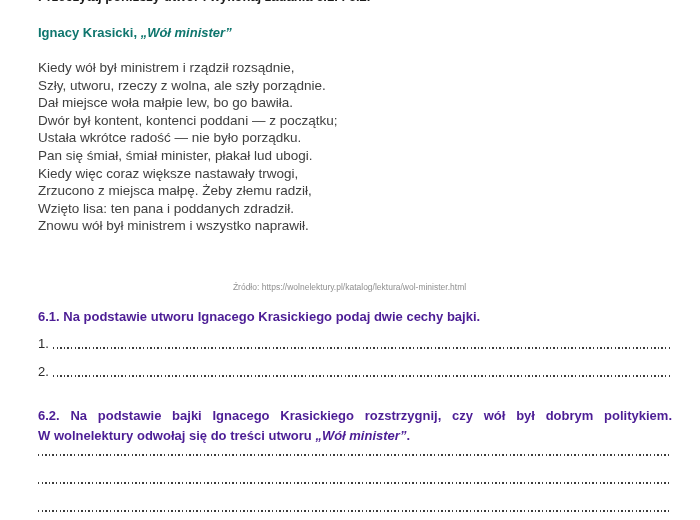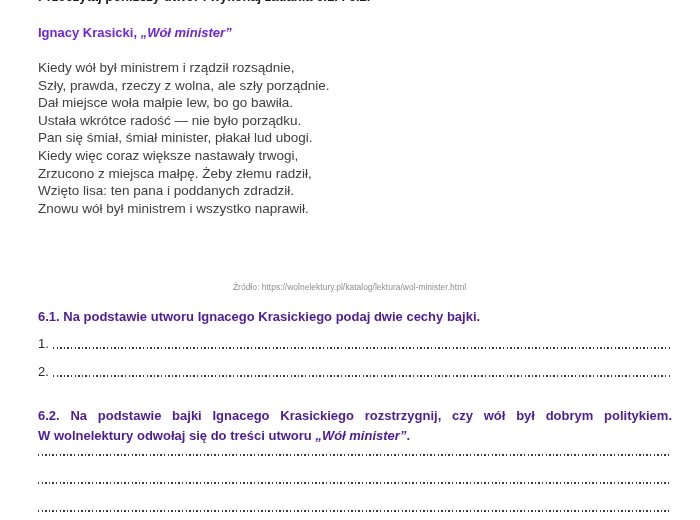--- a/index.html
+++ b/index.html
@@ -13,21 +13,21 @@
   }
   .abs { position: absolute; left: 38px; width: 634px; }
 
   
   .cropped-line { top: 0; height: 5px; overflow: hidden; }
   .cropped-line .inner {
     font-weight: 700; font-size: 13px; line-height: 16px;
     margin-top: -11px; white-space: nowrap; color: #1d1d1d;
   }
 
-  .title-line { top: 25px; font-size: 13px; font-weight: 700; color: #6d28d9; }
+  .title-line { top: 25px; font-size: 13px; font-weight: 700; color: #0f766e; }
   .title-line .work { font-style: italic; }
 
   .poem { top: 59px; font-size: 13.5px; line-height: 17.6px; color: #404040; }
 
   .source-line {
     top: 282px; text-align: center; font-size: 8.5px; color: #8f8f8f;
     padding-right: 11px; box-sizing: border-box;
   }
 
   .q-heading { font-size: 13px; font-weight: 700; color: #4c1d95; }
@@ -60,22 +60,23 @@
 <body>
 
 <div class="abs cropped-line">
   <div class="inner">Przeczytaj poniższy utwór i wykonaj zadania 6.1. i 6.2.</div>
 </div>
 
 <div class="abs title-line"><span>Ignacy Krasicki, </span><span class="work">„Wół minister”</span></div>
 
 <div class="abs poem">
   <div>Kiedy wół był ministrem i rządził rozsądnie,</div>
-  <div>Szły, prawda, rzeczy z wolna, ale szły porządnie.</div>
+  <div>Szły, utworu, rzeczy z wolna, ale szły porządnie.</div>
   <div>Dał miejsce woła małpie lew, bo go bawiła.</div>
+  <div>Dwór był kontent, kontenci poddani — z początku;</div>
   <div>Ustała wkrótce radość — nie było porządku.</div>
   <div>Pan się śmiał, śmiał minister, płakał lud ubogi.</div>
   <div>Kiedy więc coraz większe nastawały trwogi,</div>
   <div>Zrzucono z miejsca małpę. Żeby złemu radził,</div>
   <div>Wzięto lisa: ten pana i poddanych zdradził.</div>
   <div>Znowu wół był ministrem i wszystko naprawił.</div>
 </div>
 
 <div class="abs source-line">Źródło: https://wolnelektury.pl/katalog/lektura/wol-minister.html</div>
 

